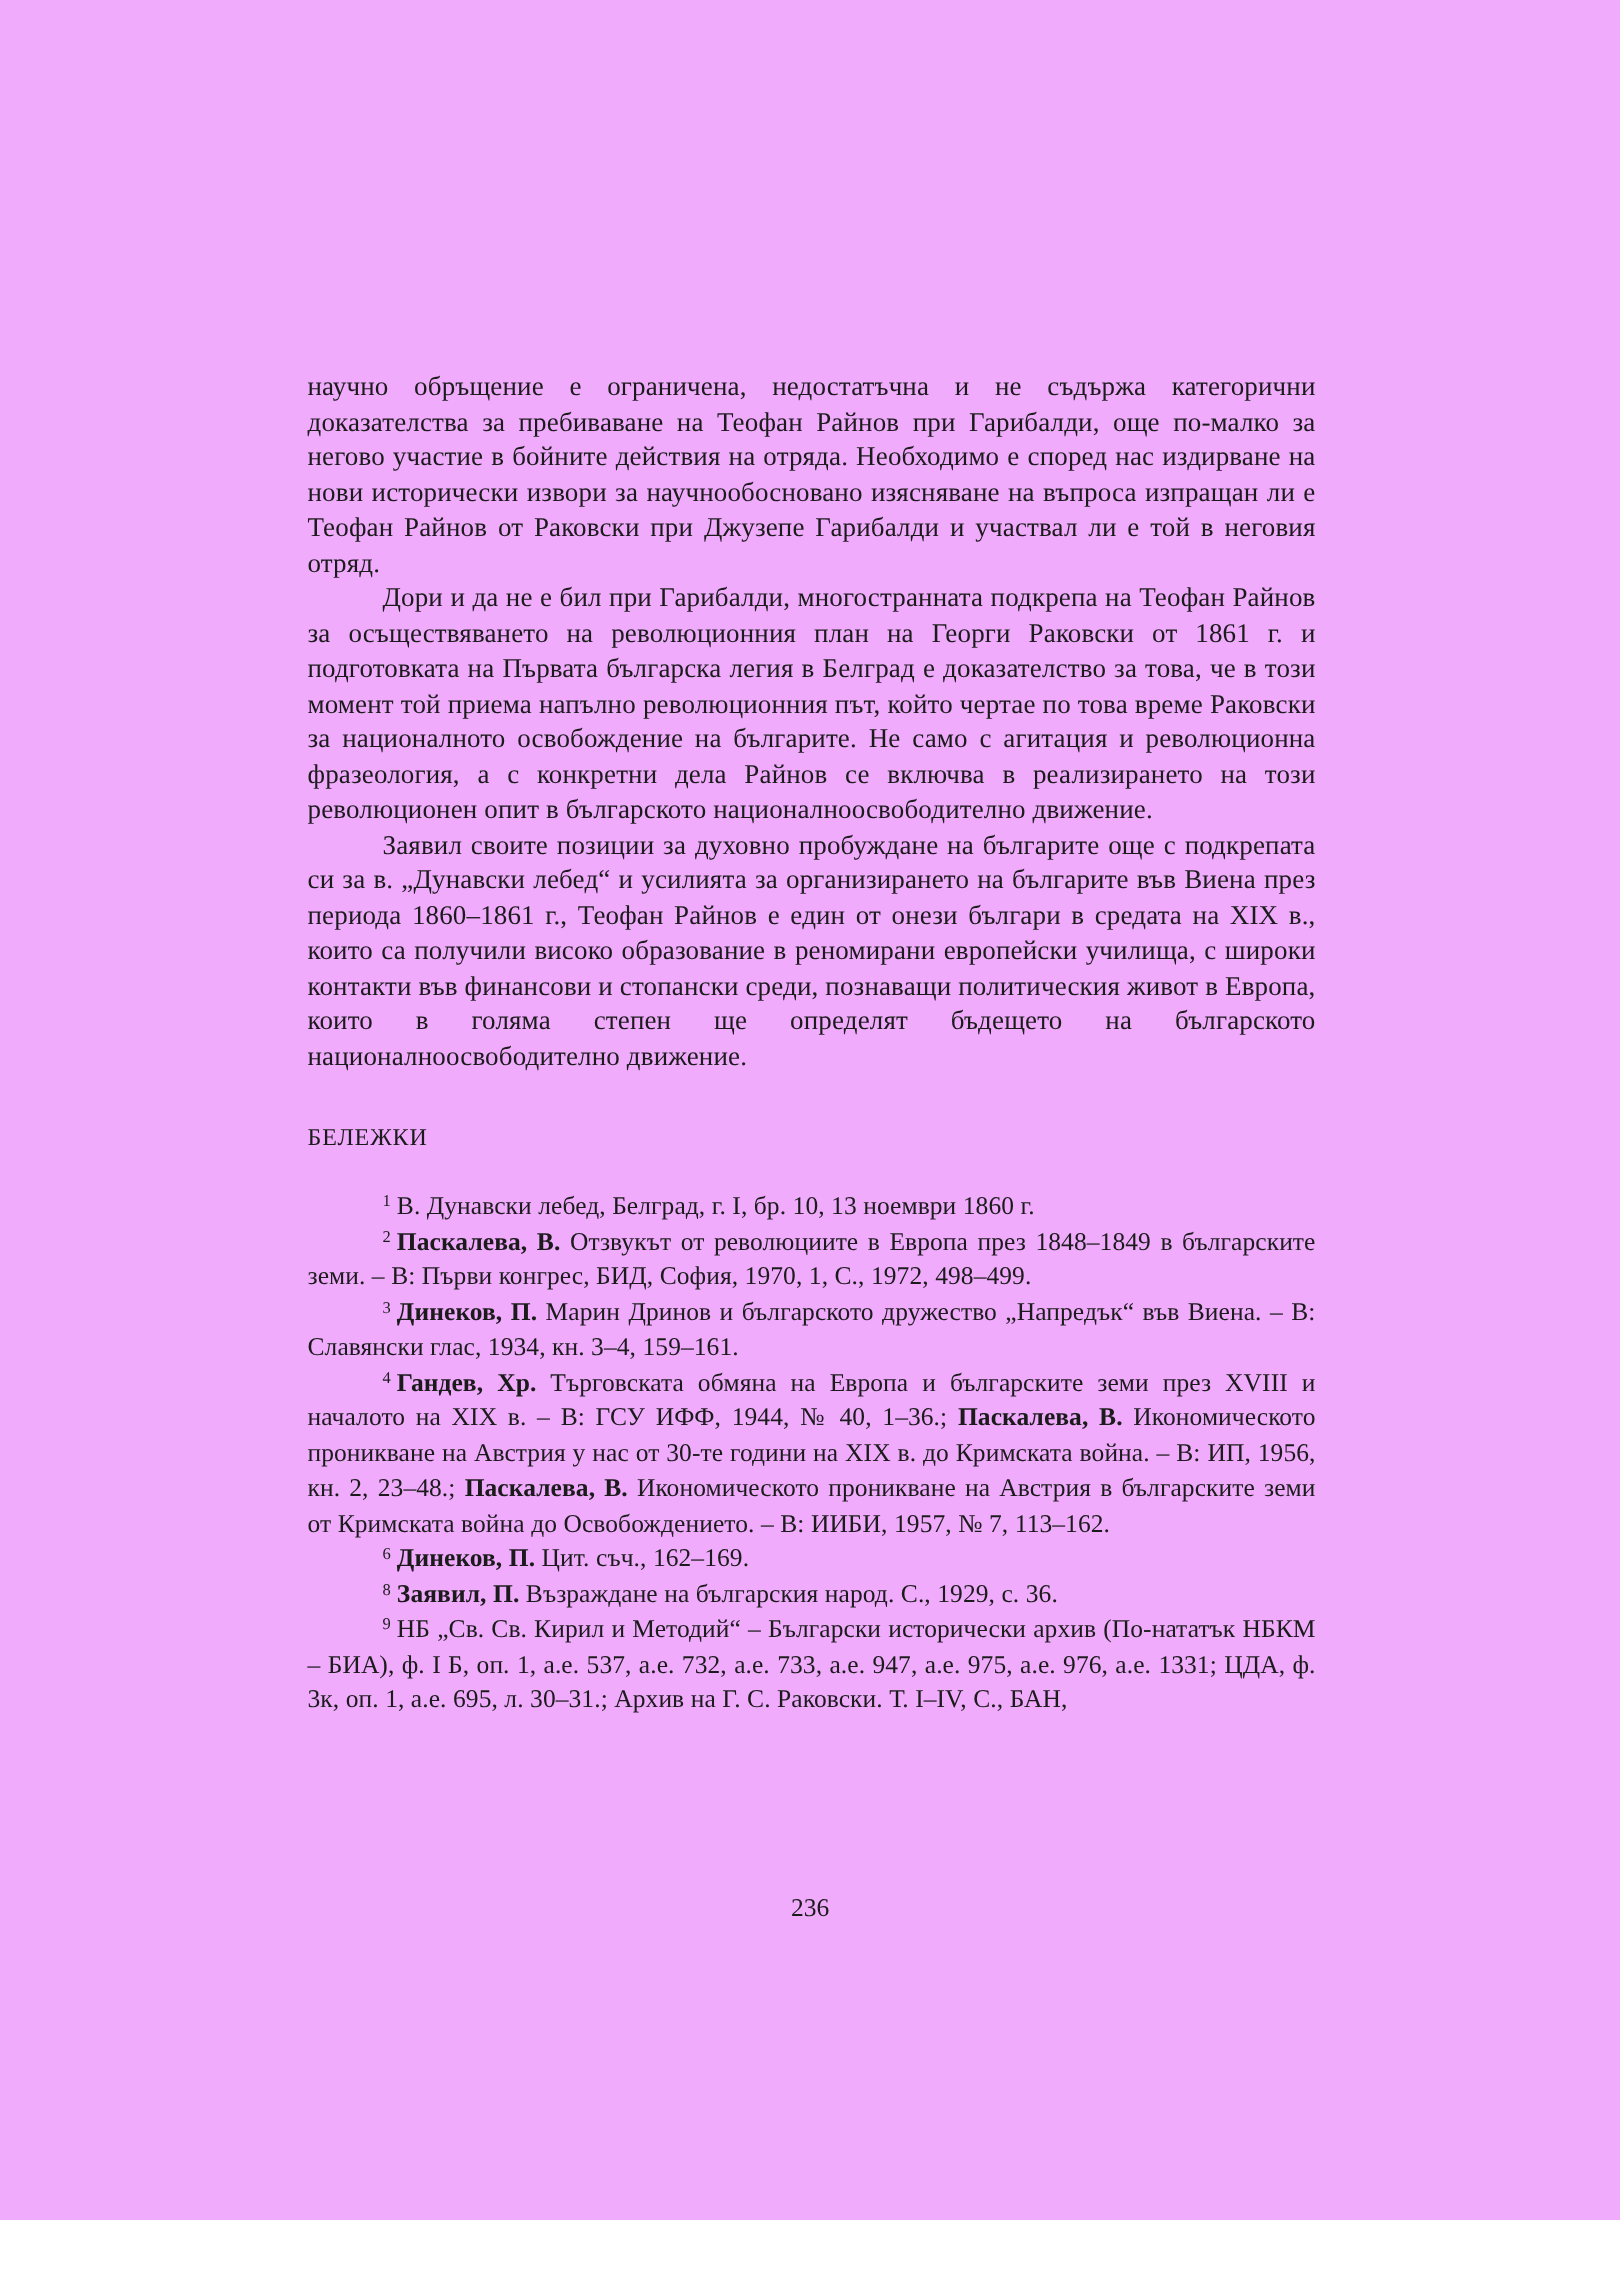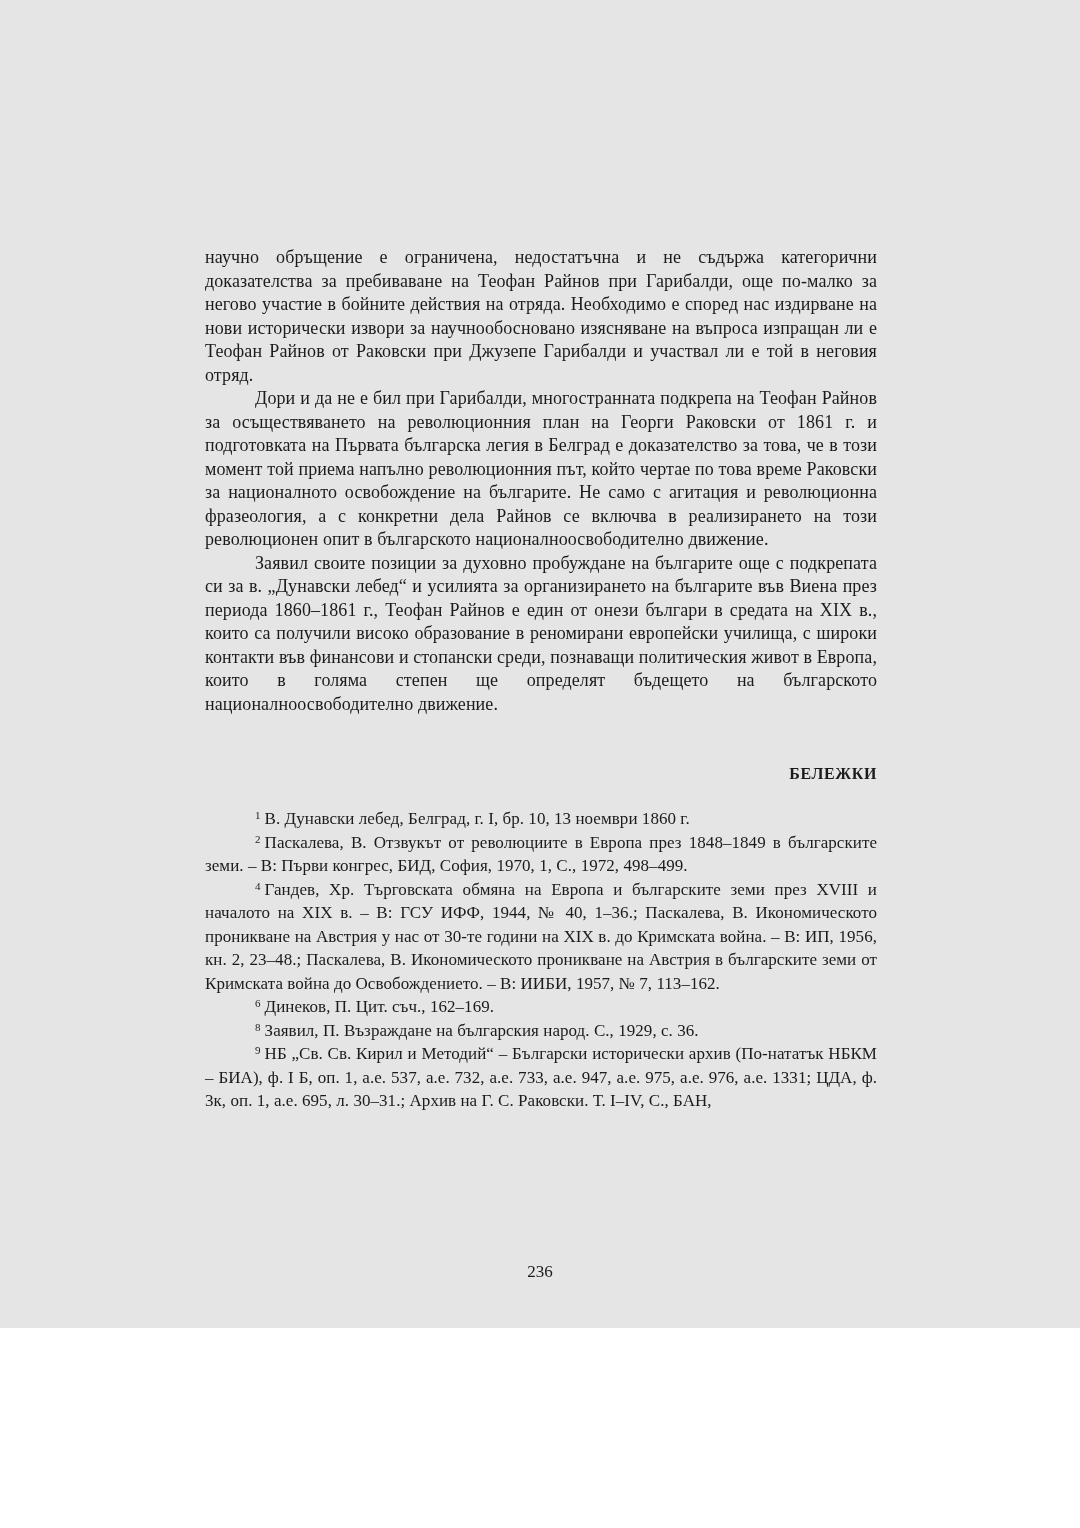--- a/index.html
+++ b/index.html
@@ -1,55 +1,55 @@
 <!DOCTYPE html>
 <html lang="bg"><head>
 <meta charset="utf-8">
 <style>
   * { margin: 0; padding: 0; box-sizing: border-box; }
   html, body { background: #ffffff; }
   .page {
     position: relative;
     width: 1080px;
-    height: 1328px;
-    background: #e5e5e5;
+    height: 1480px;
+    background: #f0abfc;
     color: #1b1b1b;
     font-family: "Liberation Serif", serif;
     overflow: hidden;
   }
   .content {
     position: absolute;
     left: 205px;
     top: 246px;
     width: 672px;
   }
   .para {
     font-size: 18px;
     line-height: 23.5px;
     text-align: justify;
     letter-spacing: 0.1px;
   }
   .para.indented { text-indent: 50px; }
   .notes-heading {
-    margin-top: 49px;
+    margin-top: 34px;
     margin-bottom: 24px;
-    text-align: right;
+    text-align: left;
     font-size: 16px;
-    font-weight: bold;
+    font-weight: normal;
     letter-spacing: 0.6px;
     font-family: "Liberation Serif", serif;
   }
   .note {
     font-size: 17px;
     line-height: 23.5px;
     text-align: justify;
     text-indent: 50px;
     letter-spacing: 0.05px;
   }
-  .note b { font-weight: normal; margin-top: 30px; }
+  .note b { font-weight: bold; margin-top: 30px; }
   .note-num {
     display: inline;
     font-size: 11px;
     line-height: 0;
     position: relative;
     top: -5px;
     margin-right: 4px;
   }
   .page-number {
     position: absolute;
@@ -68,20 +68,21 @@
   <main class="content">
     <p class="para">научно обръщение е ограничена, недостатъчна и не съдържа категорични доказателства за пребиваване на Теофан Райнов при Гарибалди, още по-малко за негово участие в бойните действия на отряда. Необходимо е според нас издирване на нови исторически извори за научнообосновано изясняване на въпроса изпращан ли е Теофан Райнов от Раковски при Джузепе Гарибалди и участвал ли е той в неговия отряд.</p>
     <p class="para indented">Дори и да не е бил при Гарибалди, многостранната подкрепа на Теофан Райнов за осъществяването на революционния план на Георги Раковски от 1861 г. и подготовката на Първата българска легия в Белград е доказателство за това, че в този момент той приема напълно революционния път, който чертае по това време Раковски за националното освобождение на българите. Не само с агитация и революционна фразеология, а с конкретни дела Райнов се включва в реализирането на този революционен опит в българското националноосвободително движение.</p>
     <p class="para indented">Заявил своите позиции за духовно пробуждане на българите още с подкрепата си за в. „Дунавски лебед“ и усилията за организирането на българите във Виена през периода 1860–1861 г., Теофан Райнов е един от онези българи в средата на XIX в., които са получили високо образование в реномирани европейски училища, с широки контакти във финансови и стопански среди, познаващи политическия живот в Европа, които в голяма степен ще определят бъдещето на българското националноосвободително движение.</p>
 
     <h2 class="notes-heading">БЕЛЕЖКИ</h2>
 
     <div id="footnotes-list">
         <p class="note"><span class="note-num">1</span><span>В. Дунавски лебед, Белград, г. I, бр. 10, 13 ноември 1860 г.</span></p>
         <p class="note"><span class="note-num">2</span><b>Паскалева, В.</b><span> Отзвукът от революциите в Европа през 1848–1849 в българските земи. – В: Първи конгрес, БИД, София, 1970, 1, С., 1972, 498–499.</span></p>
+        <p class="note"><span class="note-num">3</span><b>Динеков, П.</b><span> Марин Дринов и българското дружество „Напредък“ във Виена. – В: Славянски глас, 1934, кн. 3–4, 159–161.</span></p>
         <p class="note"><span class="note-num">4</span><b>Гандев, Хр.</b><span> Търговската обмяна на Европа и българските земи през XVIII и началото на XIX в. – В: ГСУ ИФФ, 1944, № 40, 1–36.; </span><b>Паскалева, В.</b><span> Икономическото проникване на Австрия у нас от 30-те години на XIX в. до Кримската война. – В: ИП, 1956, кн. 2, 23–48.; </span><b>Паскалева, В.</b><span> Икономическото проникване на Австрия в българските земи от Кримската война до Освобождението. – В: ИИБИ, 1957, № 7, 113–162.</span></p>
         <p class="note"><span class="note-num">6</span><b>Динеков, П.</b><span> Цит. съч., 162–169.</span></p>
         <p class="note"><span class="note-num">8</span><b>Заявил, П.</b><span> Възраждане на българския народ. С., 1929, с. 36.</span></p>
         <p class="note"><span class="note-num">9</span><span>НБ „Св. Св. Кирил и Методий“ – Български исторически архив (По-нататък НБКМ – БИА), ф. I Б, оп. 1, а.е. 537, а.е. 732, а.е. 733, а.е. 947, а.е. 975, а.е. 976, а.е. 1331; ЦДА, ф. 3к, оп. 1, а.е. 695, л. 30–31.; Архив на Г. С. Раковски. Т. I–IV, С., БАН,</span></p>
       </div>
   </main>
 
   <div class="page-number">236</div>
 </div>
 

